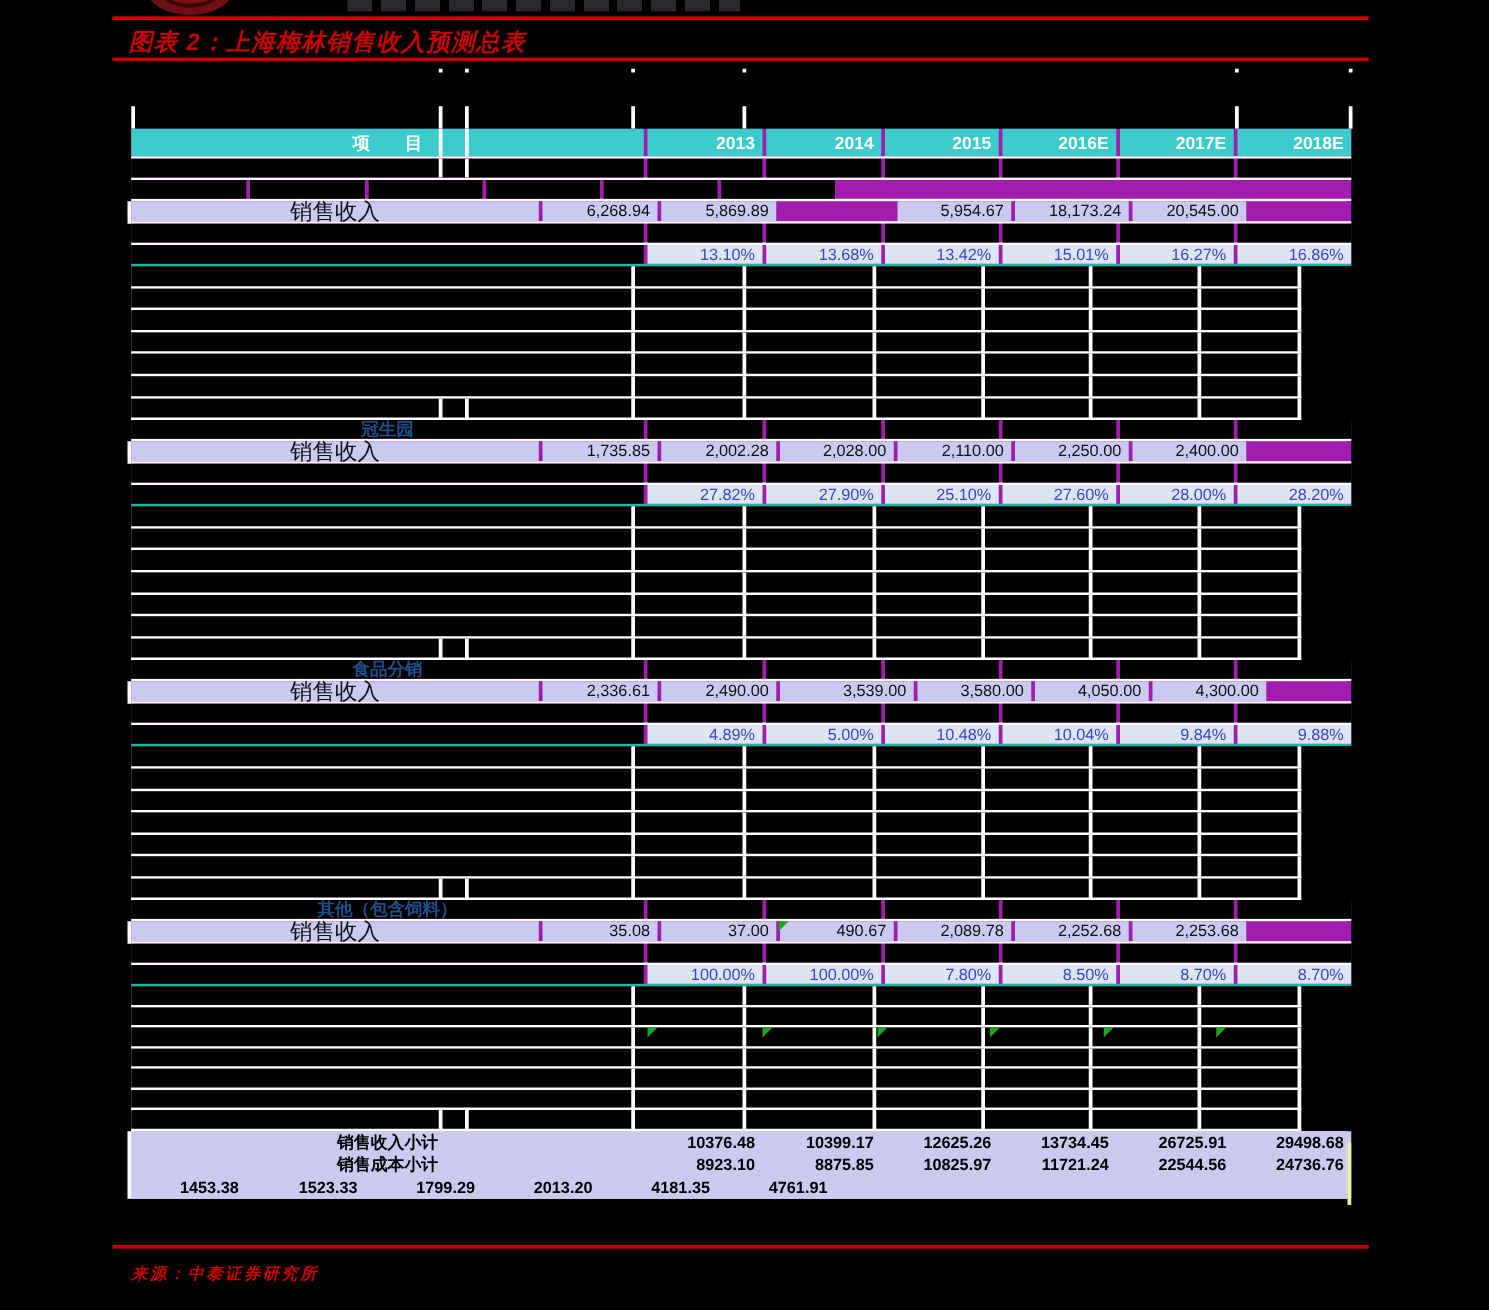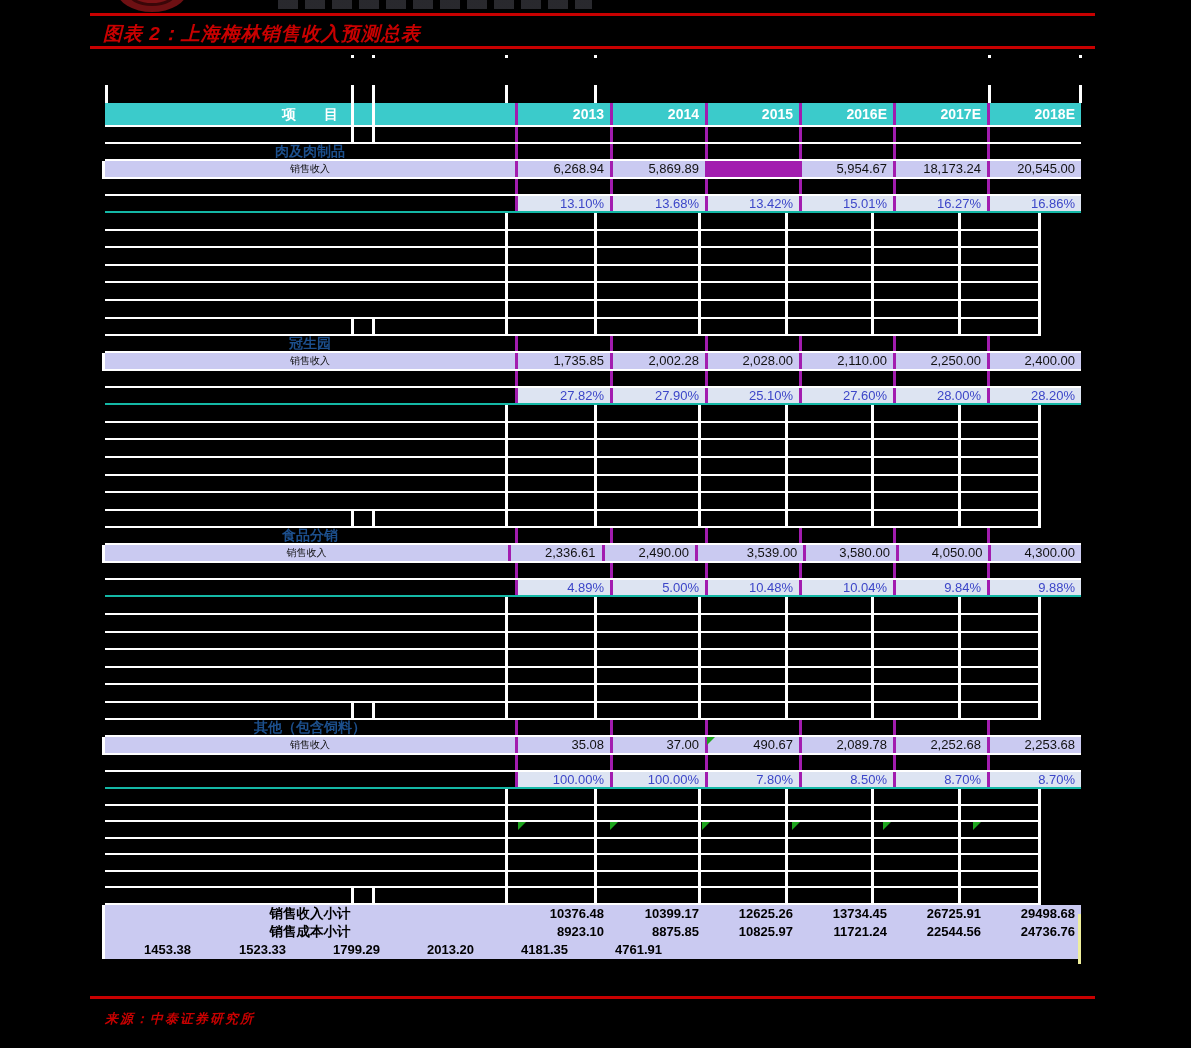--- a/index.html
+++ b/index.html
@@ -40,21 +40,21 @@
   .hlabel { width:410px; text-align:center; }
   .hyear { text-align:right; padding-right:6px; }
   .hgap { position:absolute; top:0; width:3px; height:22px; background:#fff; } 
 
   .trow.section { height:17px; border-bottom:2px solid #fff; }
   .section-label { width:410px; background:#000; color:#1c4f8c; font-weight:bold;
                    font-size:14px; line-height:15px; text-align:center; }
   .blackcell { background:#000; }
 
   .trow.values { height:18px; border-bottom:2px solid #fff; box-shadow:-3px 0 0 #fff; }
-  .vlabel { width:410px; background:#cacaf1; color:#111; font-size:10px;
+  .vlabel { width:326px; background:#cacaf1; color:#111; font-size:18px;
             line-height:16px; text-align:center; }
   .vcell { background:#cacaf1; color:#111; font-size:13px; line-height:16px;
            text-align:right; padding-right:6px; position:relative; }
 
   .trow.spacer { height:17px; border-bottom:2px solid #fff; }
 
   .trow.pct { height:17px; border-bottom:2px solid #14b8a6; }
   .pcell { background:#dde4f2; color:#3c46c8; font-size:13px; line-height:15px;
            text-align:right; padding-right:6px; }
 
@@ -120,21 +120,20 @@
       <div class="blackcell" style="width: 92px;"></div>
       <div class="blackcell" style="width: 92px;"></div>
       <div class="blackcell" style="width: 91px;"></div>
       <div class="blackcell" style="width: 91px;"></div>
       <div class="blackcell" style="width: 91px;"></div>
       <div class="blackcell" style="width: 91px;"></div>
       <div class="ftick" style="left: 246px;"></div>
       <div class="ftick" style="left: 267px;"></div>
     </div>
     <div class="trow section gapped">
-      <div class="section-label">肉及肉制品</div>
       <div class="blackcell" style="width: 92px;"></div>
       <div class="blackcell" style="width: 92px;"></div>
       <div class="blackcell" style="width: 91px;"></div>
       <div class="blackcell" style="width: 91px;"></div>
       <div class="blackcell" style="width: 91px;"></div>
       <div class="blackcell" style="width: 91px;"></div>
     </div>
     <div class="trow values gapped">
       <div class="vlabel">销售收入</div>
       <div class="vcell" style="width: 92px;">6,268.94</div>

